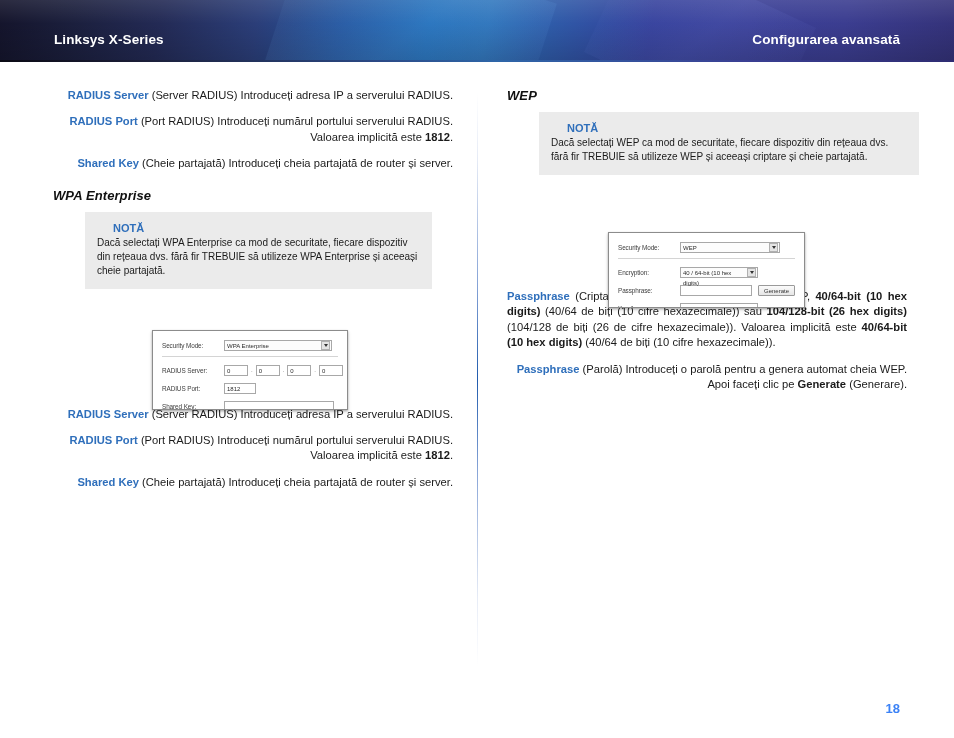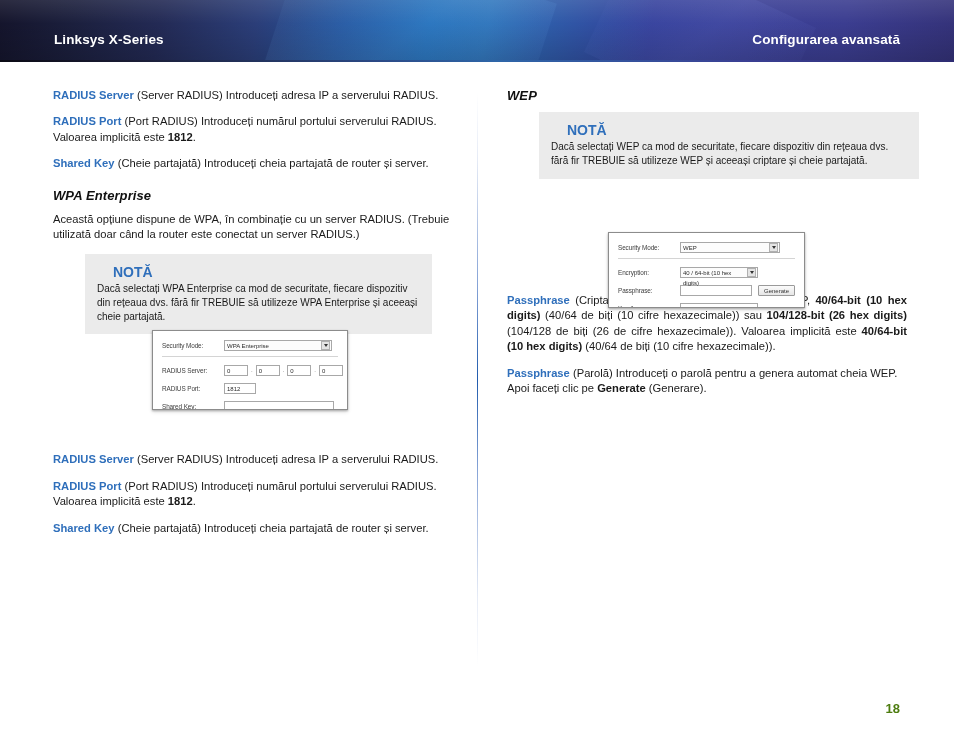--- a/index.html
+++ b/index.html
@@ -98,21 +98,21 @@
     width: 400px;
   }
   .col-left  { left: 53px; }
   .col-right { left: 507px; }
 
   p.body {
     margin: 0 0 11px 0;
     font-size: 11.2px;
     line-height: 1.38;
     color: #1a1a1a;
-    text-align: left;
+    text-align: right;
   }
   p.body.justify { text-align: justify; }
   .term {
     color: #2f6fbb;
     font-weight: bold;
   }
   .bold { font-weight: bold; }
 
   h3.sub {
     margin: 18px 0 9px 0;
@@ -126,21 +126,21 @@
 
   
   .note-box {
     background: #ebebeb;
     padding: 9px 12px 11px 12px;
     margin: 6px 0 10px 0;
   }
   .note-box .note-title {
     color: #2f6fbb;
     font-weight: bold;
-    font-size: 14px;
+    font-size: 11px;
     line-height: 1.3;
     margin-bottom: 1px;
     padding-left: 16px;
   }
   .note-box .note-text {
     font-size: 10px;
     line-height: 1.38;
     color: #1a1a1a;
   }
   .note-left  { margin-left: 32px; width: 347px; }
@@ -231,21 +231,21 @@
     left: 101px; top: 144px;
     width: 197px; height: 76px;
   }
 
   
   .page-num {
     position: absolute;
     right: 54px; bottom: 22px;
     font-size: 13px;
     font-weight: bold;
-    color: #4d7c0f;
+    color: #3b82f6;
   }
 </style>
 </head>
 <body>
 
 <div class="page-header">
   <div class="hdr-sheen"></div>
   <div class="hdr-sheen2"></div>
   <div class="hdr-title-left">Linksys X-Series</div>
   <div class="hdr-title-right">Configurarea avansată</div>
@@ -266,21 +266,20 @@
     <span>(Port RADIUS) Introduceți numărul portului serverului RADIUS. Valoarea implicită este </span><span class="bold">1812</span><span>.</span>
   </p>
 
   <p class="body">
     <span class="term">Shared Key</span>
     <span>(Cheie partajată) Introduceți cheia partajată de router și server.</span>
   </p>
 
   <h3 class="sub first">WPA Enterprise</h3>
 
-  <p class="body">Această opțiune dispune de WPA, în combinație cu un server RADIUS. (Trebuie utilizată doar când la router este conectat un server RADIUS.)</p>
 
   <div class="note-box note-left">
     <div class="note-title">NOTĂ</div>
     <div class="note-text">Dacă selectați WPA Enterprise ca mod de securitate, fiecare dispozitiv din rețeaua dvs. fără fir TREBUIE să utilizeze WPA Enterprise și aceeași cheie partajată.</div>
   </div>
 
   <div class="shot shot-wpa">
     <div class="shot-inner">
       <div class="shot-row">
         <span class="shot-label">Security Mode:</span>

